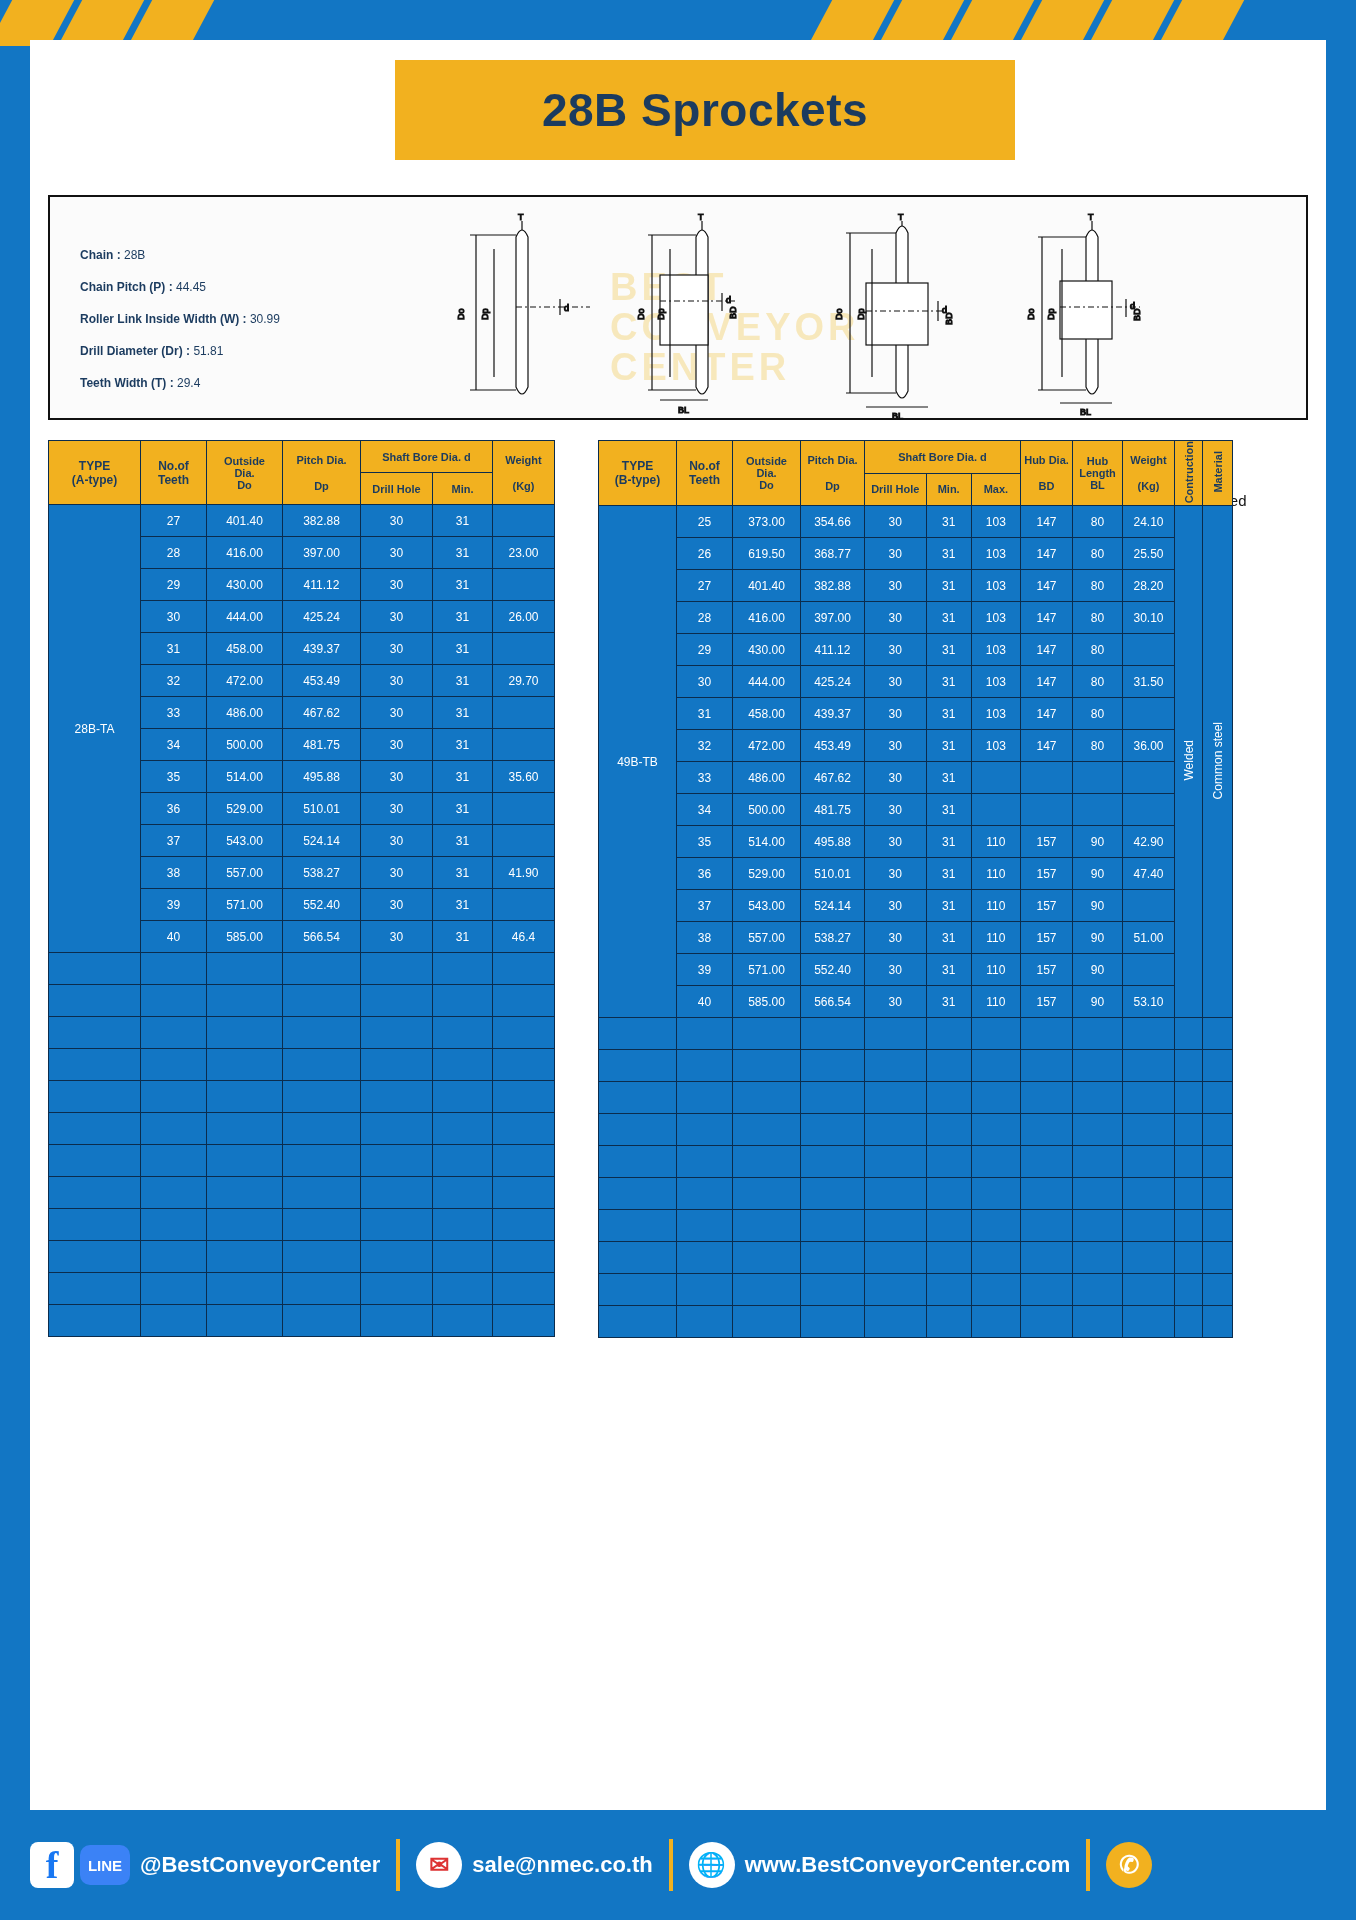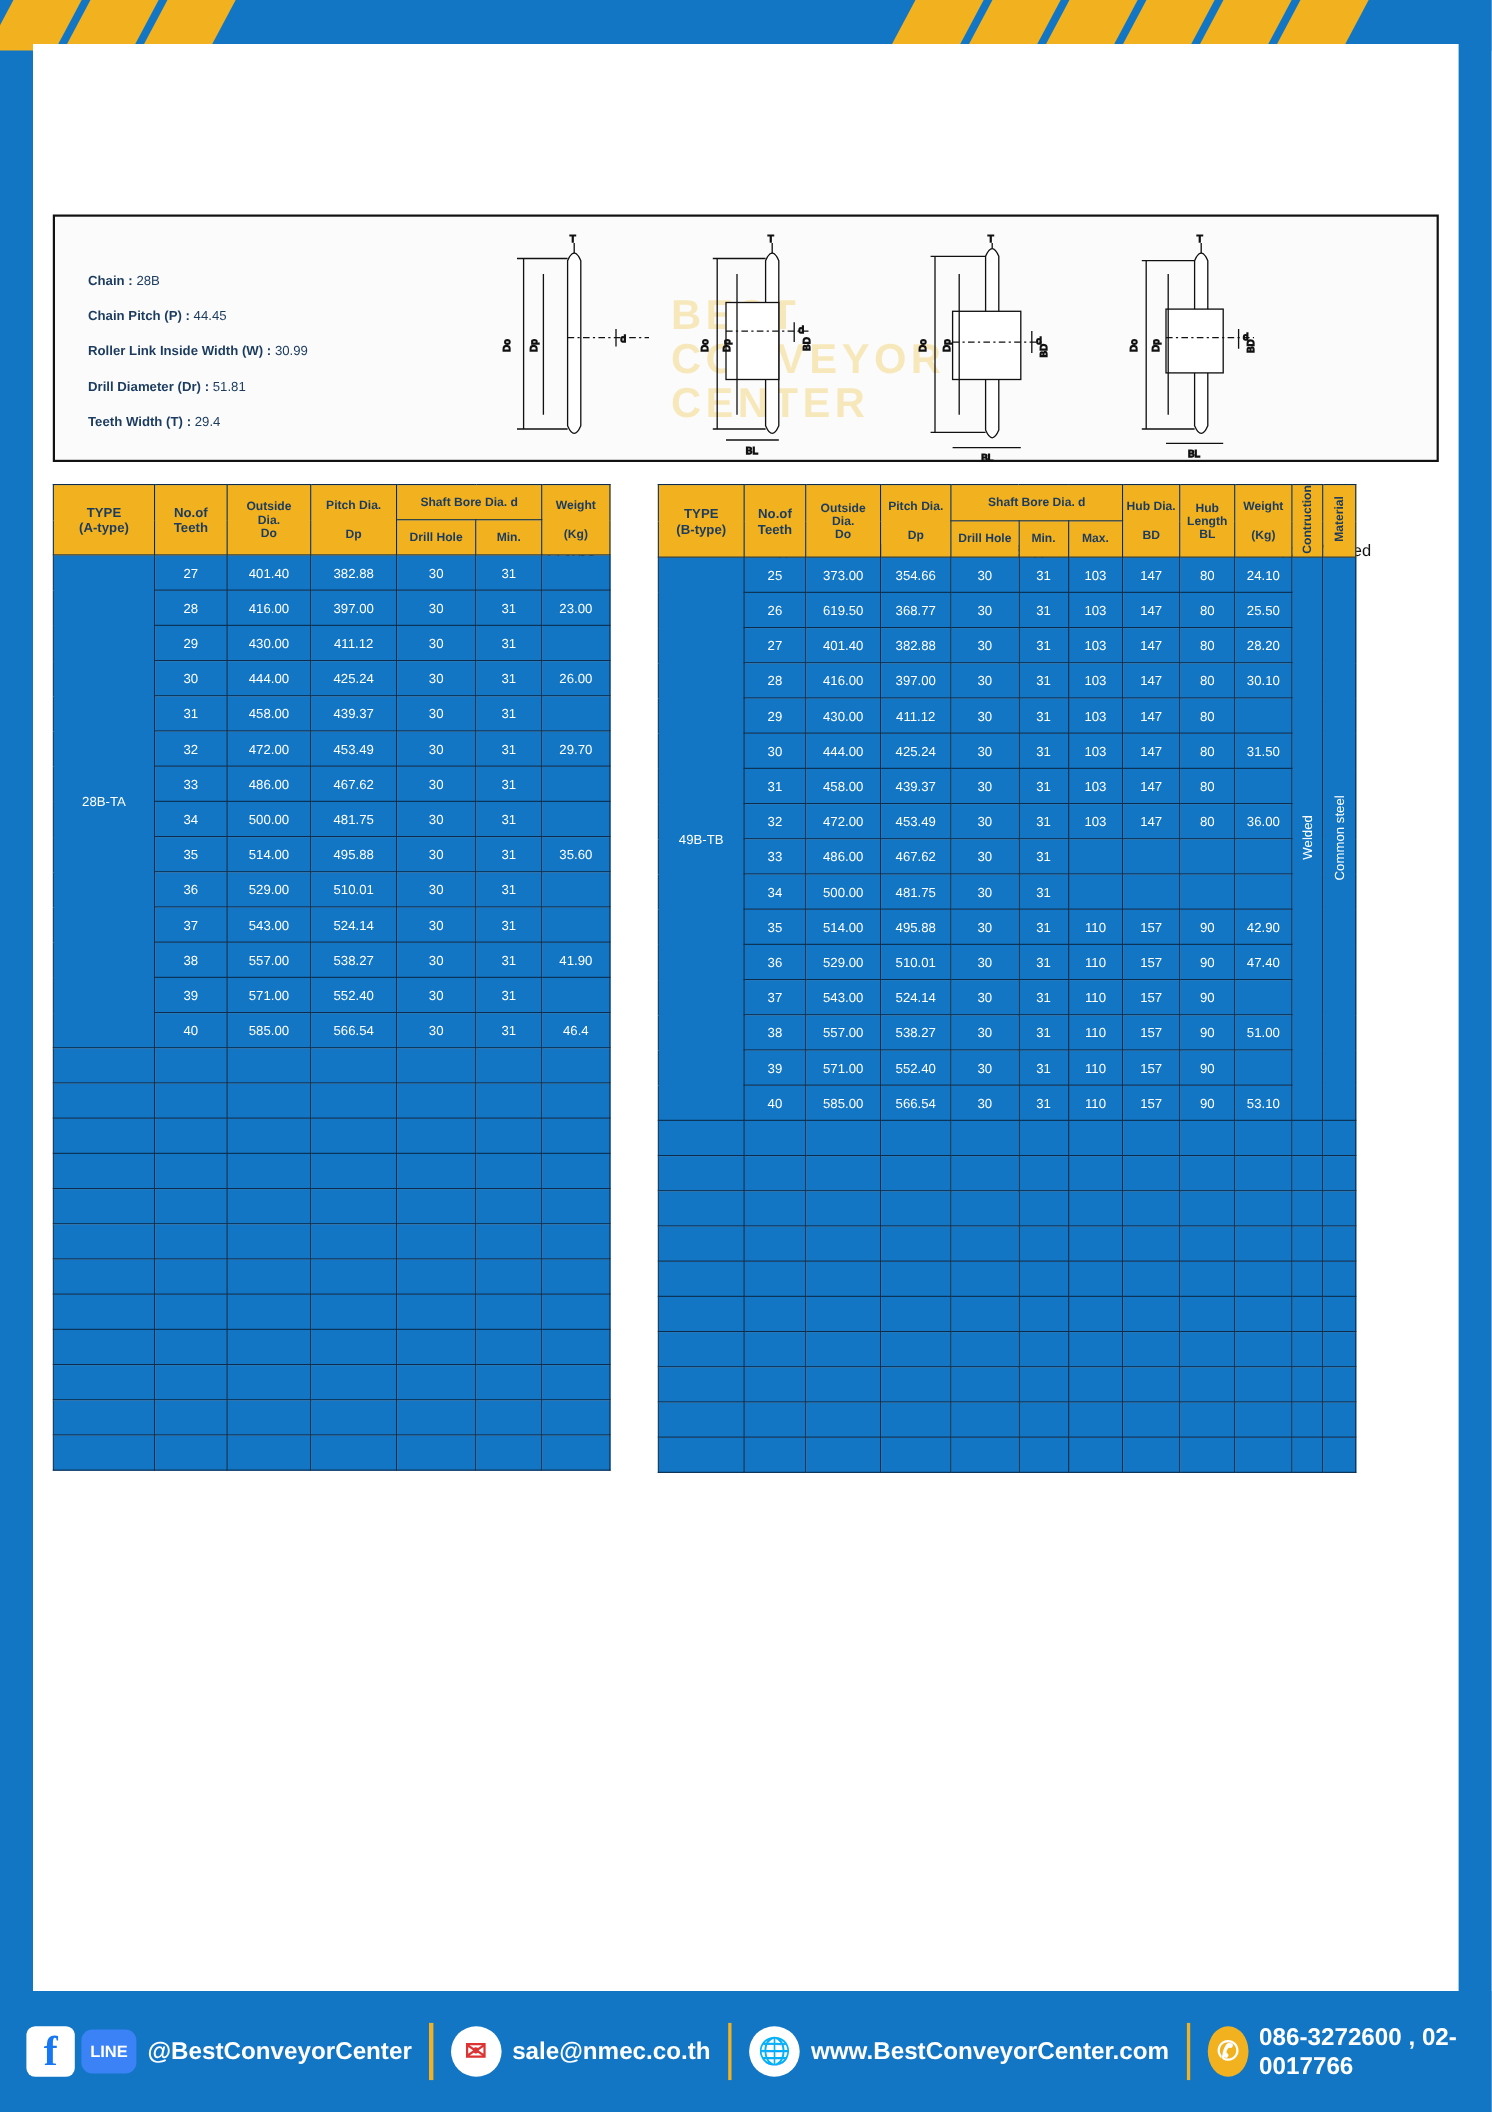--- a/index.html
+++ b/index.html
@@ -85,20 +85,23 @@
   <div class="chev" style="left:820px;"></div>
   <div class="chev" style="left:890px;"></div>
   <div class="chev" style="left:960px;"></div>
   <div class="chev" style="left:1030px;"></div>
   <div class="chev" style="left:1100px;"></div>
   <div class="chev" style="left:1170px;"></div>
 </div>
 
 <div class="page">
 
+  <div class="title-wrap">
+    <h1>28B Sprockets</h1>
+  </div>
 
   <div class="specbox">
     <div class="spec-list">
       <div><span>Chain</span> : <span class="val">28B</span></div>
       <div><span>Chain Pitch (P)</span> : <span class="val">44.45</span></div>
       <div><span>Roller Link Inside Width (W)</span> : <span class="val">30.99</span></div>
       <div><span>Drill Diameter (Dr)</span> : <span class="val">51.81</span></div>
       <div><span>Teeth Width (T)</span> : <span class="val">29.4</span></div>
     </div>
 
@@ -834,15 +837,14 @@
     <span>sale@nmec.co.th</span>
   </div>
   <div class="sep"></div>
   <div class="footer-item">
     <span class="icon-circle globe">🌐</span>
     <span>www.BestConveyorCenter.com</span>
   </div>
   <div class="sep"></div>
   <div class="footer-item">
     <span class="icon-circle phone">✆</span>
-    <span>086-3272600 , 02-0017766</span>
   </div>
 </div>
 
 </body></html>

